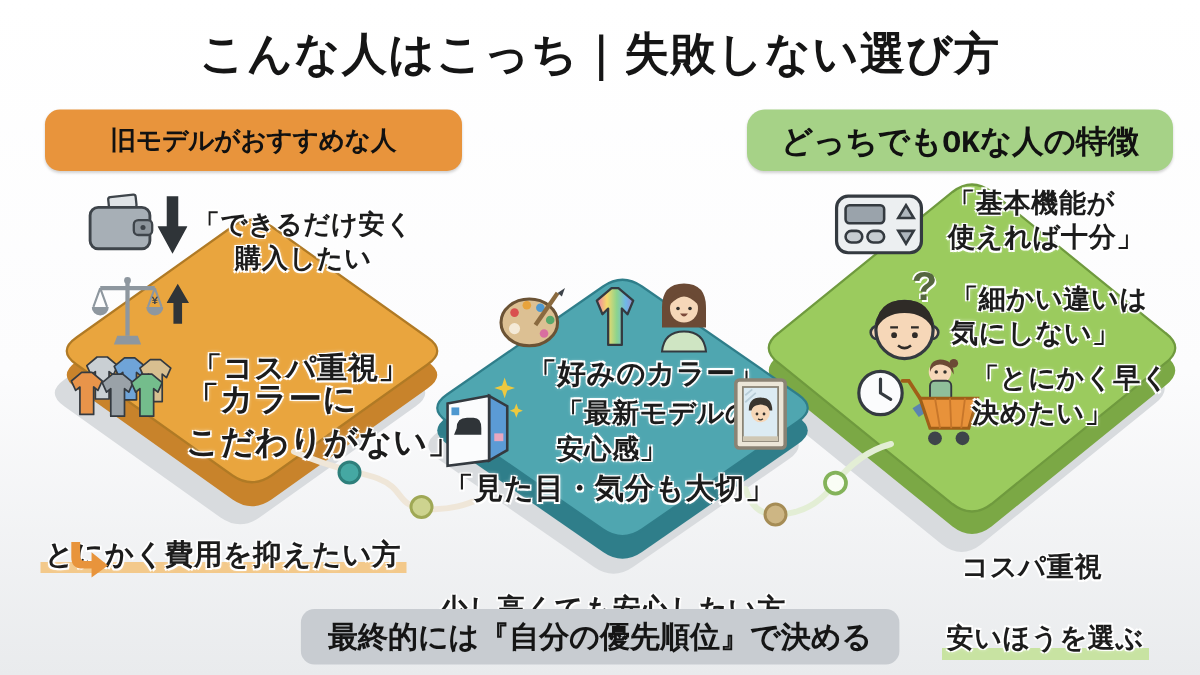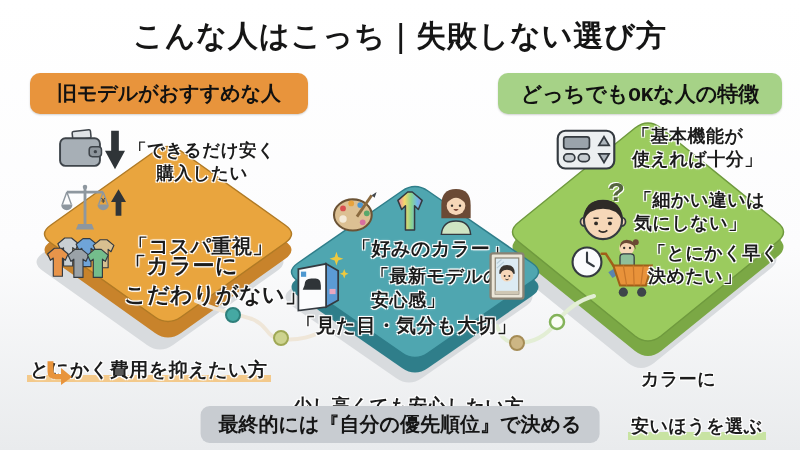--- a/index.html
+++ b/index.html
@@ -67,22 +67,22 @@
     </g>
     <g>
       <path d="M497 326 Q 502 343 517 343 Q 541 343 556 323 Q 572 302 594 296" fill="none" stroke-width="4" stroke-linecap="round" stroke="#e3eed5"></path>
       <circle cx="517" cy="343" r="7" fill="#cdb684" stroke="#a58c55" stroke-width="2"></circle>
       <circle cx="557" cy="322" r="7" fill="#fafdf5" stroke="#84b35a" stroke-width="2.5"></circle>
     </g>
   </svg>
 
   <div class="title">こんな人はこっち｜失敗しない選び方</div>
 
-  <div class="badge" style="left: 30px; top: 73px; width: 248px; height: 31px; font-size: 20px; background-color: rgb(232, 148, 60);">旧モデルがおすすめな人</div>
-  <div class="badge" style="left: 498px; top: 73px; width: 254px; height: 31px; font-size: 21px; background-color: rgb(166, 210, 135);">どっちでもOKな人の特徴</div>
+  <div class="badge" style="left: 30px; top: 73px; width: 248px; height: 31px; font-size: 17px; background-color: rgb(232, 148, 60);">旧モデルがおすすめな人</div>
+  <div class="badge" style="left: 498px; top: 73px; width: 254px; height: 31px; font-size: 21px; background-color: rgb(166, 210, 135); border-radius: 12px;">どっちでもOKな人の特徴</div>
 
   <div class="icon" style="left:57px;top:128px;width:46px;height:42px;">
     <svg viewBox="0 0 60 52">
       <rect x="20" y="2" width="24" height="11" rx="2" fill="#dfe3e6" stroke="#3e444a" stroke-width="2" transform="rotate(-6 32 7)"></rect>
       <rect x="4" y="12" width="52" height="36" rx="7" fill="#a7afb6" stroke="#3e444a" stroke-width="2.5"></rect>
       <rect x="42" y="23" width="16" height="13" rx="4" fill="#8d959c" stroke="#3e444a" stroke-width="2"></rect>
       <circle cx="50" cy="29.5" r="2.2" fill="#3e444a"></circle>
     </svg>
   </div>
   <div class="icon" style="left:105px;top:127px;width:20px;height:46px;">
@@ -256,19 +256,19 @@
       <path d="M16 34 H62 L55 58 H24 Z" fill="#e8923a" stroke="#a05f18" stroke-width="2.5"></path>
       <path d="M28 34 L32 58 M40 34 L41 58 M52 34 L49 58" stroke="#c7762a" stroke-width="1.5"></path>
       <circle cx="28" cy="66" r="5.5" fill="#3e444a"></circle>
         <circle cx="50" cy="66" r="5.5" fill="#3e444a"></circle>
     </svg>
   </div>
   <div class="txt" style="left:648px;top:243px;font-size:18px;">「とにかく早く
 決めたい」</div>
 
   <div class="txt rfooter" style="left:628px;top:346px;font-size:18px;">
-    <span style="margin-left:13px;">カラーに</span>
+    <span style="margin-left:13px;">コスパ重視</span>
     <span class="hl" style="display: inline-block; --hl: #c8e3a2;">安いほうを選ぶ</span>
   </div>
 
   <div class="pill" style="background-color: rgb(200, 204, 209);">最終的には『自分の優先順位』で決める</div>
 
 </div>
 
 </body></html>

